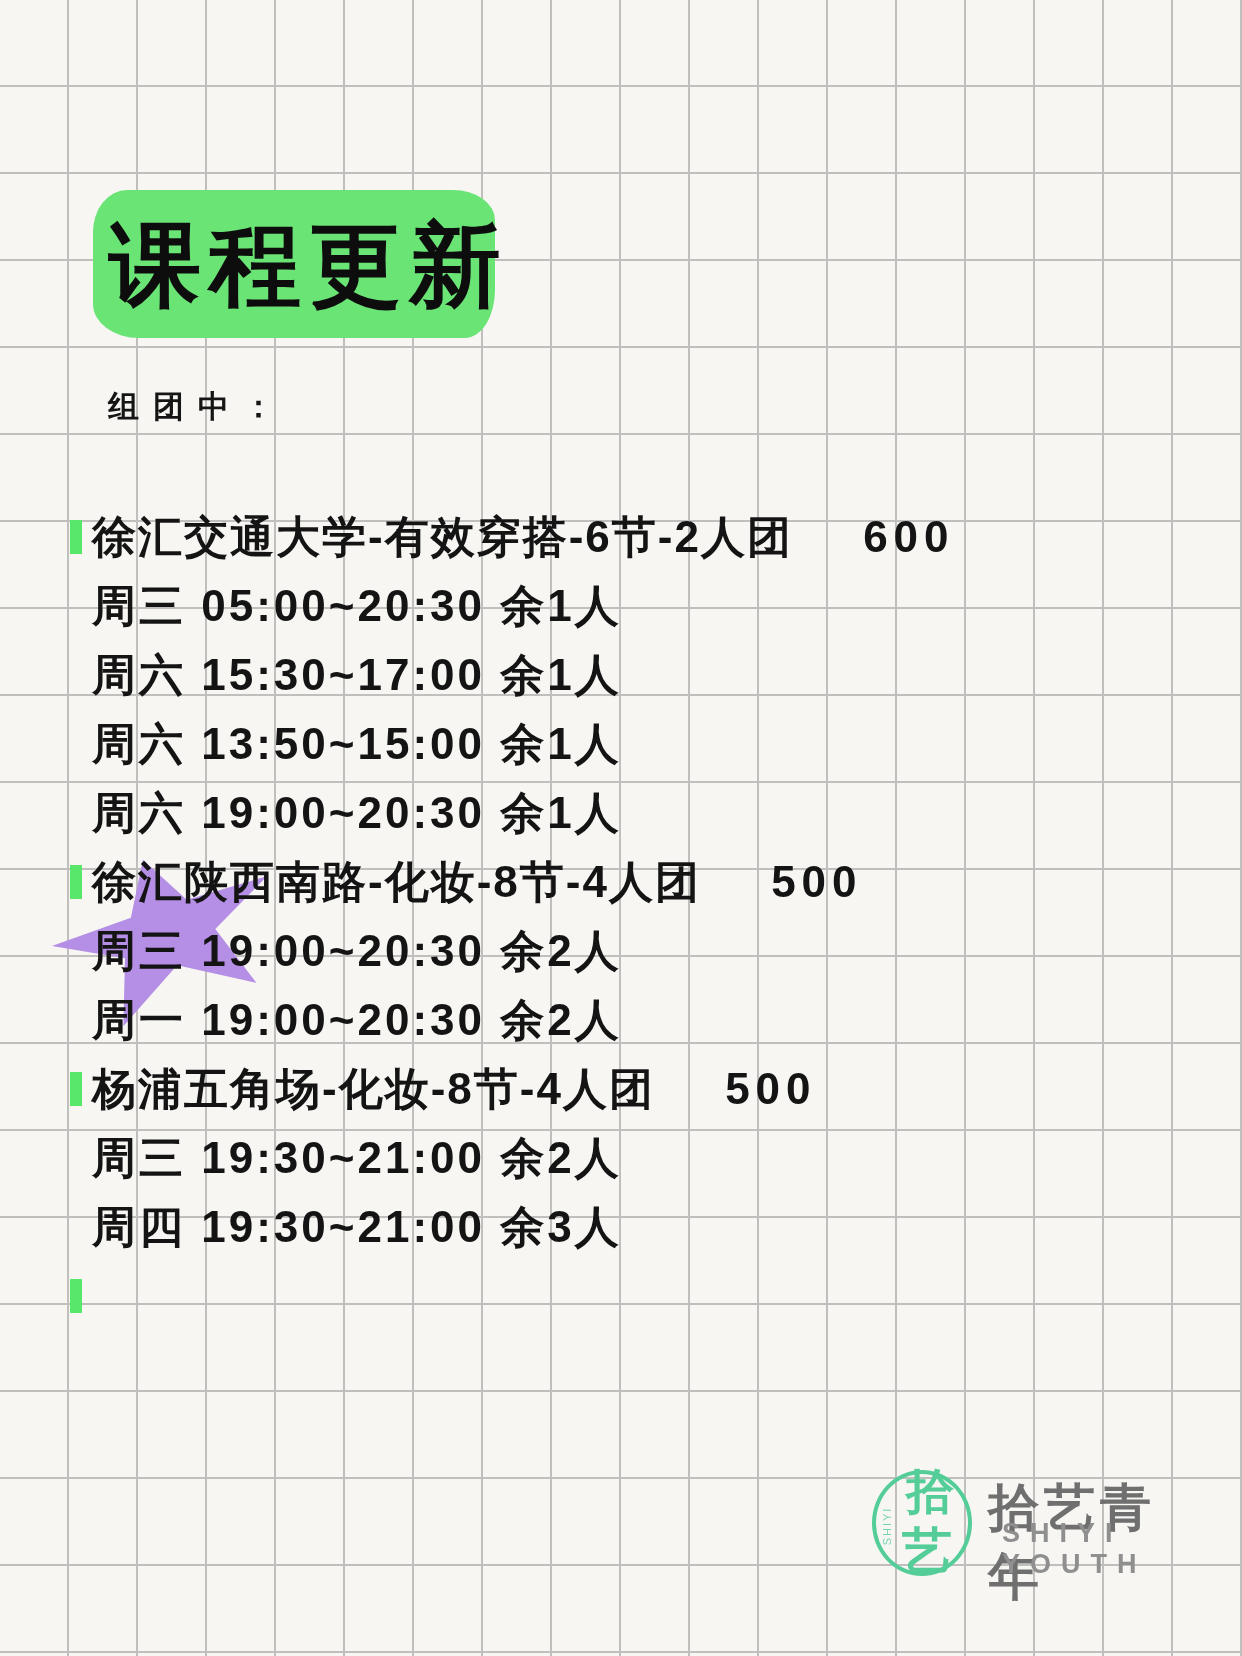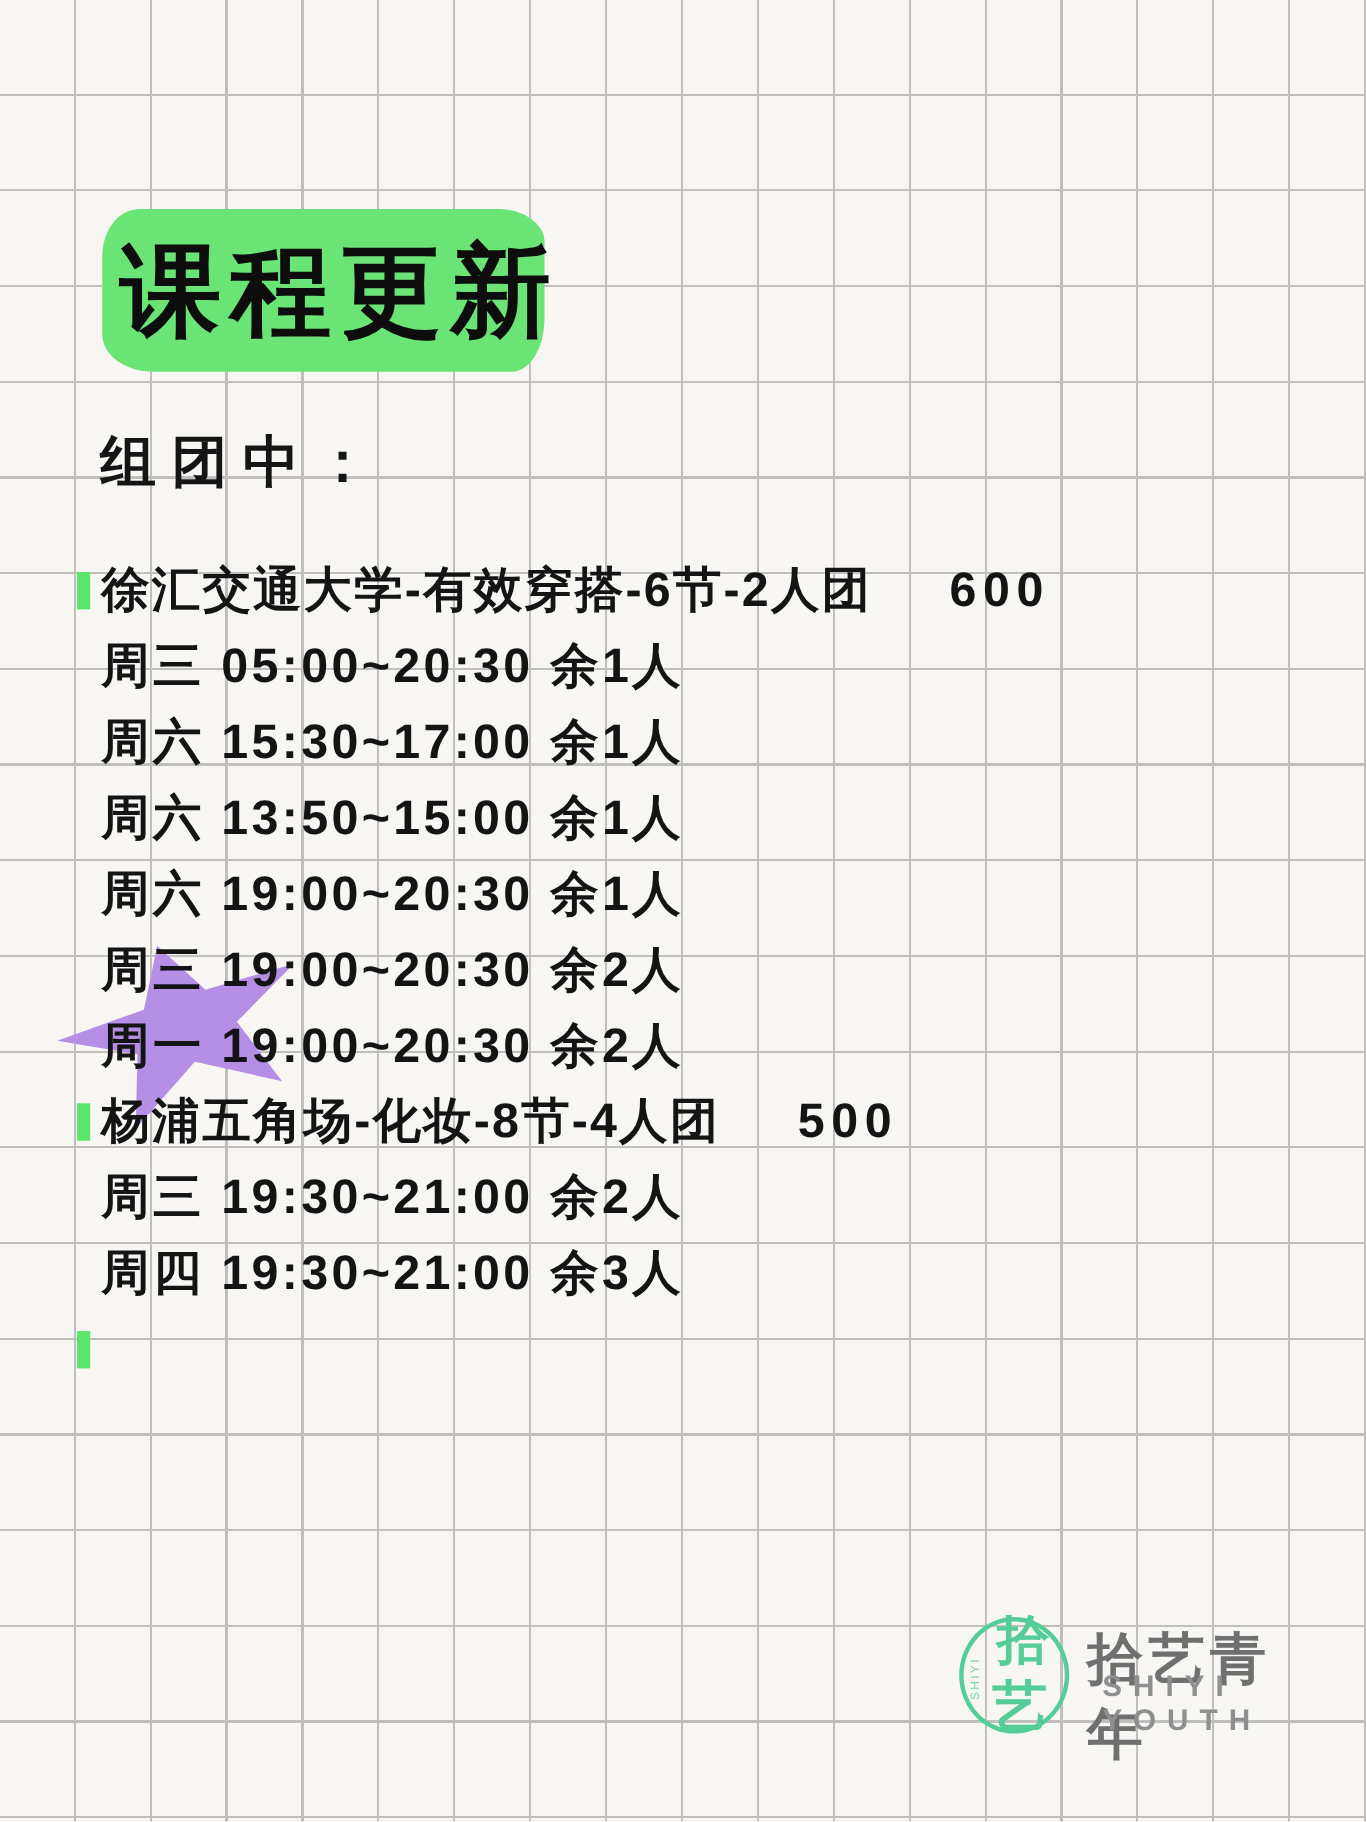--- a/index.html
+++ b/index.html
@@ -36,22 +36,22 @@
     border-radius:34px 42px 30px 46px / 42px 30px 48px 34px;
     z-index:2;
   }
   .title-badge .title-text{
     position:absolute;left:16px;top:0;
     white-space:nowrap;
     font-size:92px;font-weight:900;line-height:150px;
     letter-spacing:8px;color:#0d0d0d;
   }
   .subtitle{
-    position:absolute;left:91px;top:386px;
-    font-size:51px;font-weight:800;letter-spacing:14px;
+    position:absolute;left:108px;top:386px;
+    font-size:31px;font-weight:800;letter-spacing:14px;
     color:#151515;z-index:2;
   }
   .star-decoration{
     position:absolute;left:48px;top:856px;width:238px;height:156px;
     z-index:1;transform:rotate(-18deg);
   }
   .star-decoration polygon{fill:var(--star-purple);}
   .course-list{
     position:absolute;left:0;top:502px;width:100%;z-index:2;
   }
@@ -123,20 +123,25 @@
     <div class="row session">
       <span class="session-text">周六 15:30~17:00 余1人</span>
     </div>
     <div class="row session">
       <span class="session-text">周六 13:50~15:00 余1人</span>
     </div>
     <div class="row session">
       <span class="session-text">周六 19:00~20:30 余1人</span>
     </div>
 
+    <div class="row course">
+      <span class="bullet"></span>
+      <span class="course-name">徐汇陕西南路-化妆-8节-4人团</span>
+      <span class="price">500</span>
+    </div>
     <div class="row session">
       <span class="session-text">周三 19:00~20:30 余2人</span>
     </div>
     <div class="row session">
       <span class="session-text">周一 19:00~20:30 余2人</span>
     </div>
 
     <div class="row course">
       <span class="bullet"></span>
       <span class="course-name">杨浦五角场-化妆-8节-4人团</span>

